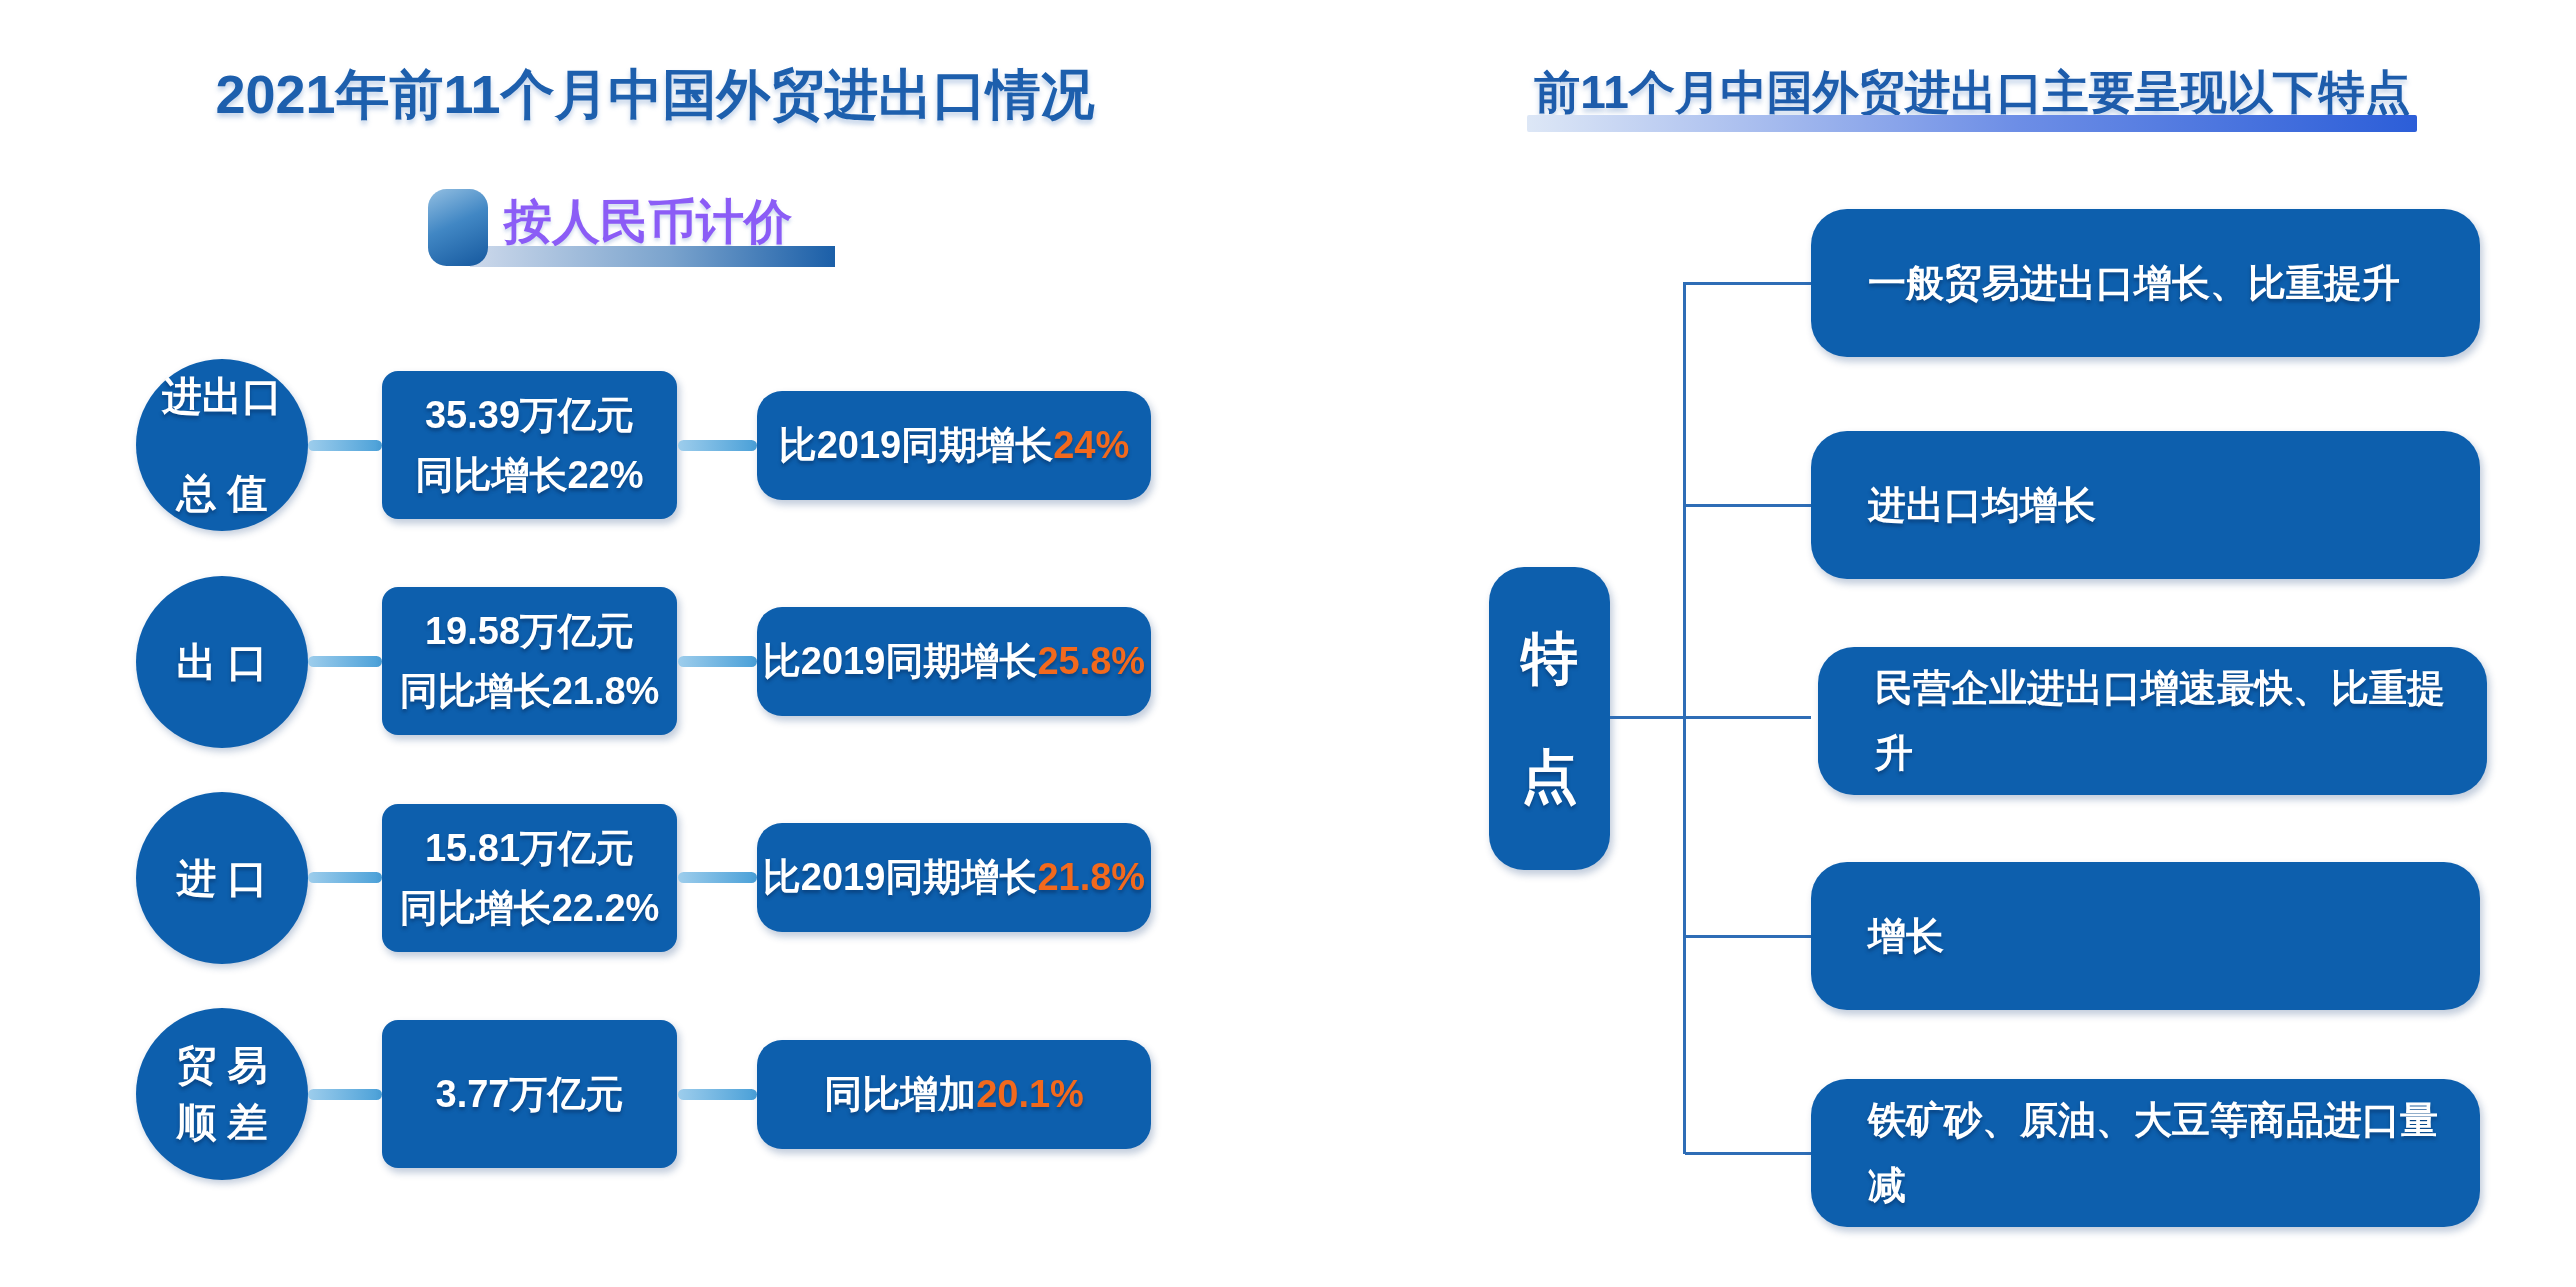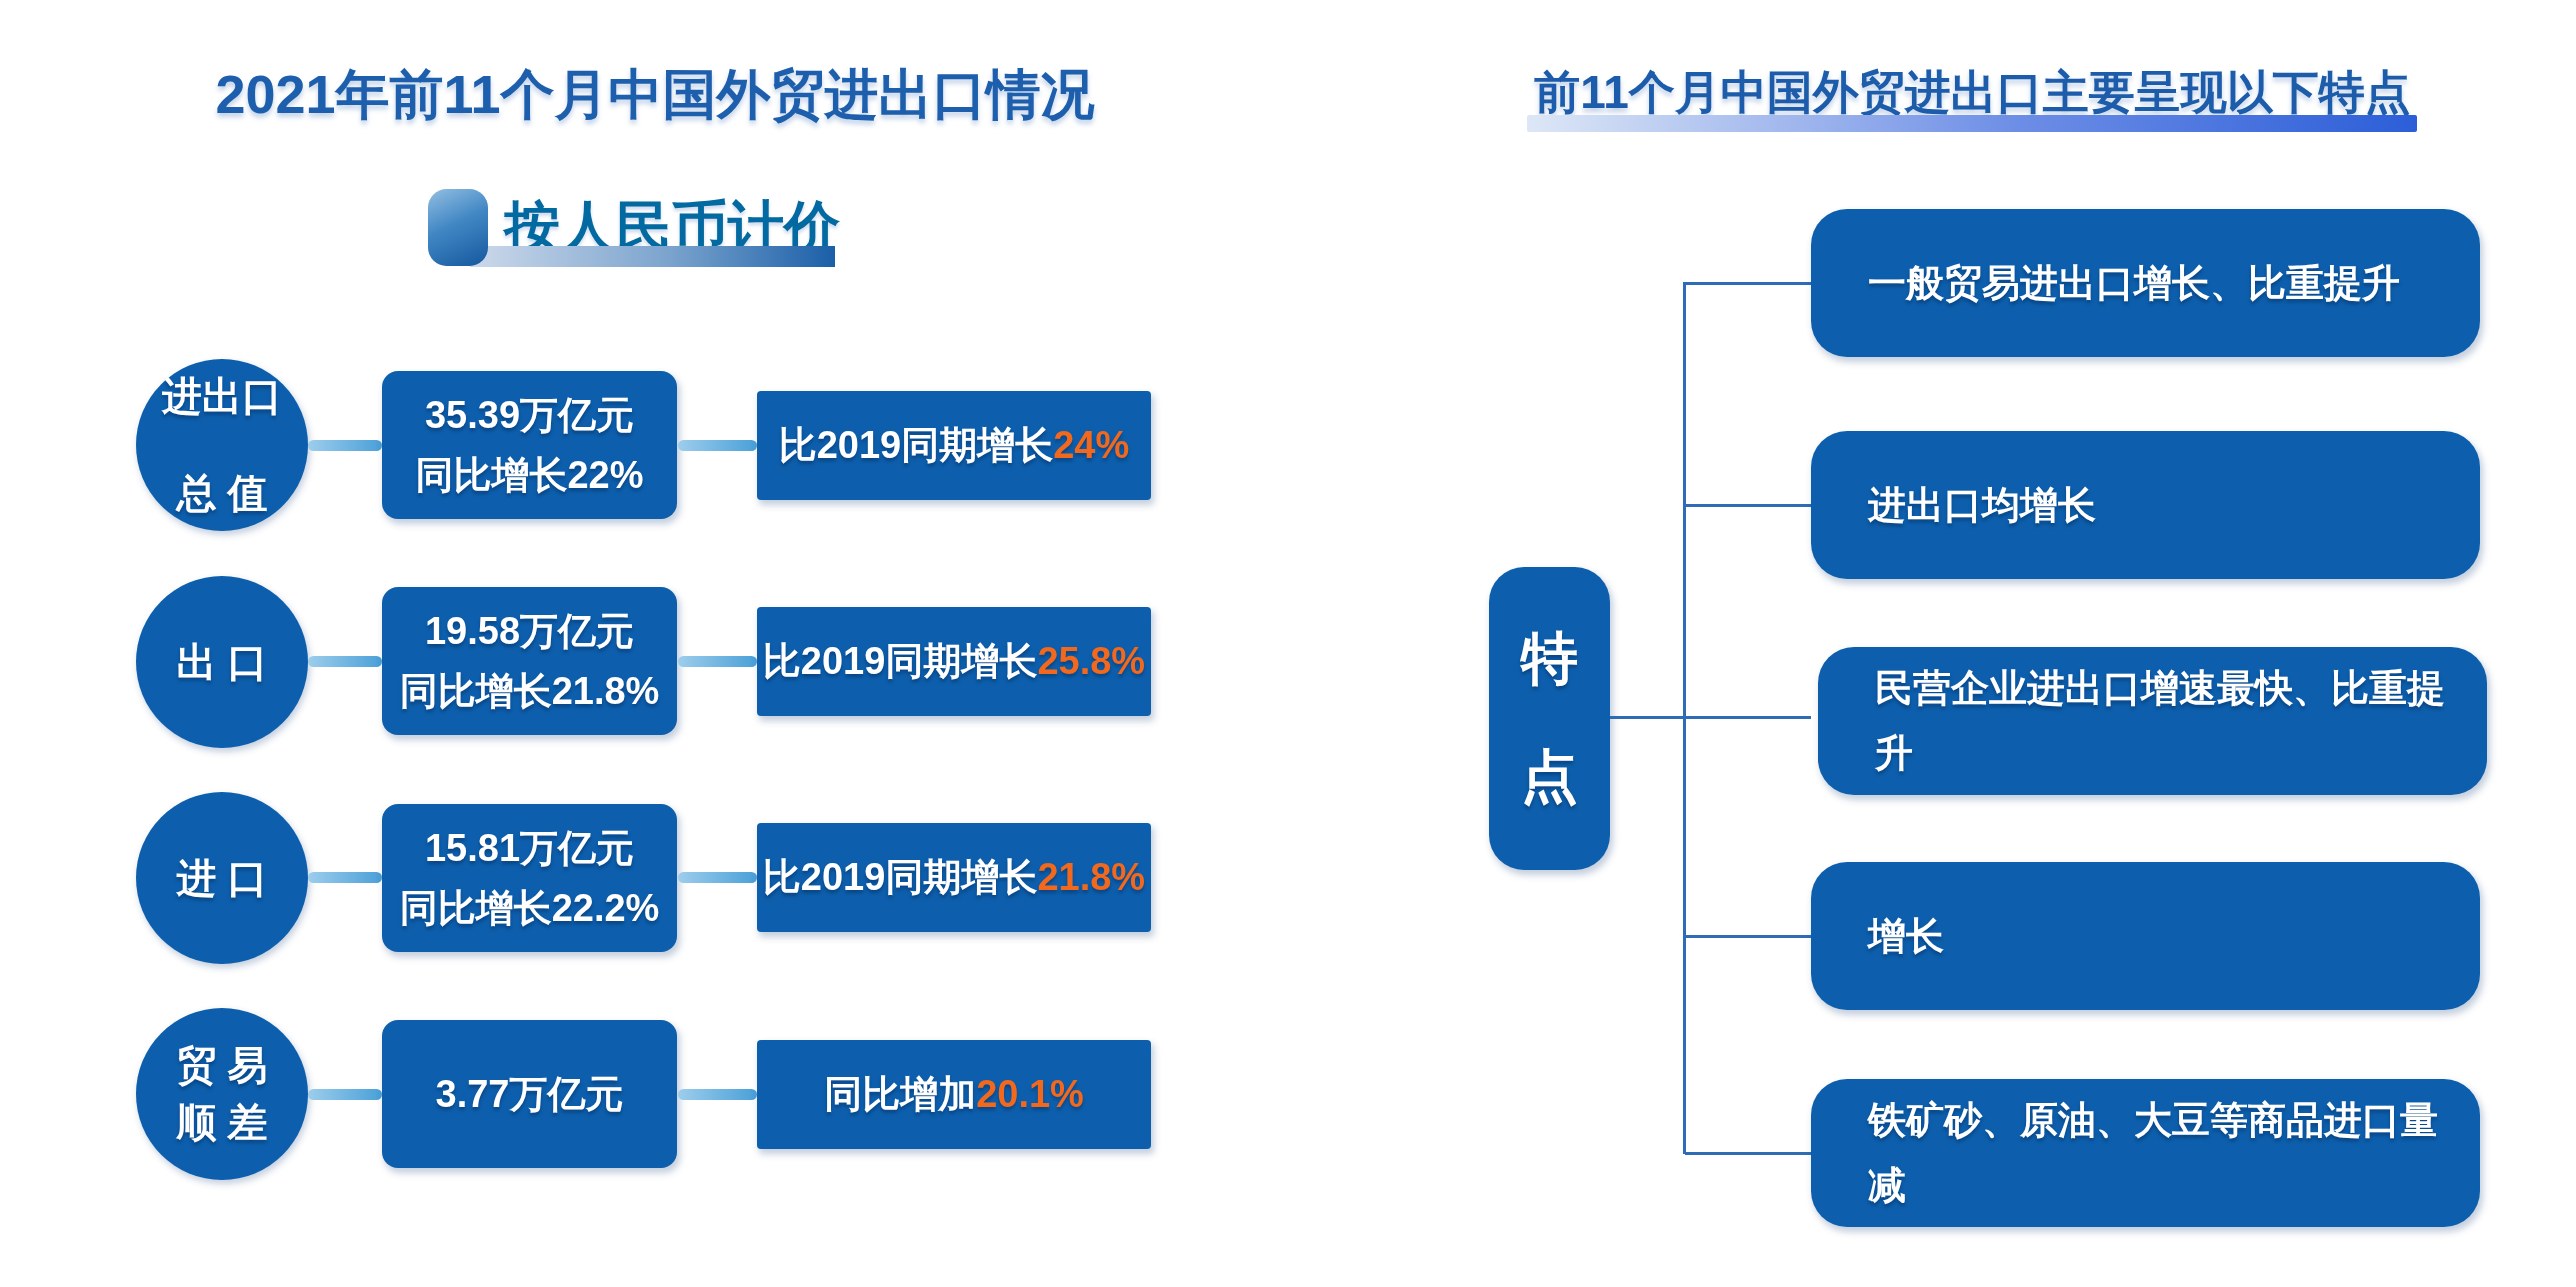--- a/index.html
+++ b/index.html
@@ -36,21 +36,21 @@
 
   
   .subtitle-pill {
     left: 428px; top: 189px; width: 60px; height: 77px;
     border-radius: 18.5px;
     background: linear-gradient(155deg, #93bfe2 0%, #4187c4 45%, #15589e 100%);
     z-index: 2;
   }
   .subtitle-text {
     left: 504px; top: 190px; width: 346px;
-    font-size: 56px; font-weight: 600; color: #0369a1;
+    font-size: 48px; font-weight: 600; color: #8b5cf6;
     text-shadow: 0 2.5px 3.7px rgba(130,160,210,.4);
     white-space: nowrap;
   }
   .subtitle-underline {
     left: 470px; top: 246px; width: 365px; height: 21px;
     background: linear-gradient(to right, #cdd9eb, #7aa3cd 55%, #1b5fa8);
     z-index: 1;
   }
 
   
@@ -66,21 +66,21 @@
   .value-box {
     width: 295px; height: 148px; border-radius: 16px;
     background: #0d5fad;
     box-shadow: 2.5px 4.3px 7.4px rgba(20,60,120,.25);
     display: flex; flex-direction: column; align-items: center; justify-content: center;
     color: #ffffff; font-size: 38px; font-weight: 700; line-height: 1.58;
     text-align: center;
     text-shadow: 0 2.5px 3.7px rgba(5,35,80,.45);
   }
   .comparison-box {
-    width: 394px; height: 109px; border-radius: 4px;
+    width: 394px; height: 109px; border-radius: 25px;
     background: #0d5fad;
     box-shadow: 2.5px 4.3px 7.4px rgba(20,60,120,.25);
     display: flex; align-items: center; justify-content: center;
     color: #ffffff; font-size: 38px; font-weight: 700;
     white-space: nowrap;
     text-shadow: 0 2.5px 3.7px rgba(5,35,80,.45);
   }
   .comparison-box .hl { color: #f2691d; }
   .conn {
     height: 11px; border-radius: 5.6px;

